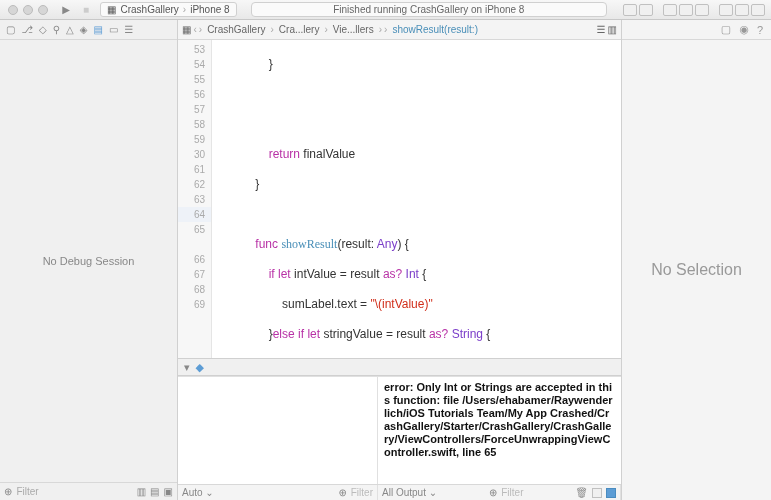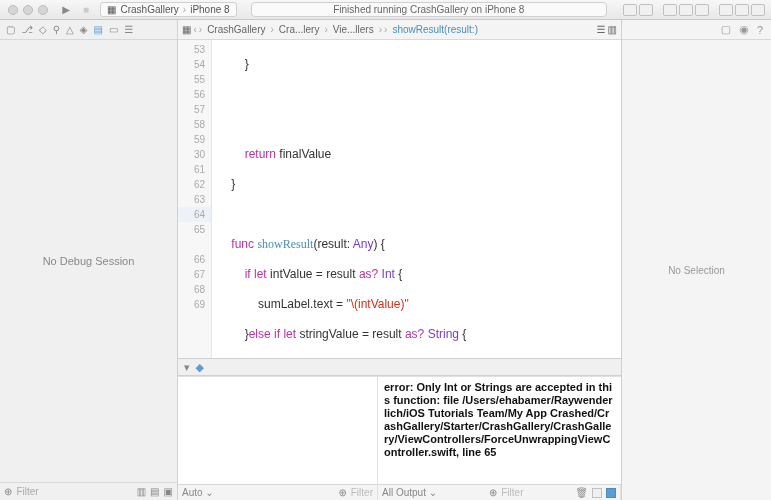--- a/index.html
+++ b/index.html
@@ -16,40 +16,40 @@
 .left { width: 178px; background: #f0f0f0; border-right: 1px solid #d0d0d0; display: flex; flex-direction: column; }
 .navbar { height: 20px; border-bottom: 1px solid #d8d8d8; display: flex; align-items: center; gap: 6px; padding: 0 6px; color: #888; font-size: 10px; }
 .navbar span { cursor: default; }
 .nodbg { flex: 1; display: flex; align-items: center; justify-content: center; color: #888; font-size: 11px; }
 .lfilter { height: 18px; border-top: 1px solid #d8d8d8; display: flex; align-items: center; padding: 0 4px; gap: 4px; }
 .fbox { flex: 1; font-size: 10px; color: #aaa; }
 .center { flex: 1; display: flex; flex-direction: column; min-width: 0; }
 .jump { height: 20px; border-bottom: 1px solid #d8d8d8; background: #f4f4f4; display: flex; align-items: center; font-size: 10px; color: #666; padding: 0 4px; gap: 2px; }
 .crumb { padding: 0 3px; white-space: nowrap; }
 .chev { color: #aaa; }
-.editor { flex: 1; display: flex; background: #fff; font-family: Menlo, Consolas, monospace; font-size: 12px; line-height: 15px; overflow: hidden; }
+.editor { flex: 1; display: flex; background: #fff; font-family: Menlo, Consolas, monospace; font-size: 12px; line-height: 15px; overflow: hidden; gap: 24px; }
 .gutter { width: 34px; background: #f7f7f7; border-right: 1px solid #e5e5e5; text-align: right; color: #aaa; font-size: 10px; padding-top: 2px; }
 .gutter div { height: 15px; padding-right: 6px; }
 .code { flex: 1; padding: 2px 0 0 6px; white-space: pre; color: #333; }
 .code .row { height: 15px; }
 .kw { color: #b832a6; }
 .fn { color: #4a8fb8; font-family: Liberation Serif, serif; }
 .ty { color: #7b3ec9; }
 .str { color: #d12f1b; }
 .dbgbar { height: 18px; background: #f0f0f0; border-top: 1px solid #d0d0d0; border-bottom: 1px solid #d0d0d0; display:flex; align-items:center; padding:0 6px; gap:6px; color:#5d9dd5; font-size:11px;}
 .dlower { height: 108px; display: flex; background: #fff; border-top: 1px solid #e0e0e0; }
 .vars { width: 200px; border-right: 1px solid #e0e0e0; }
 .console { flex: 1; font-family: Menlo, Consolas, monospace; font-size: 11px; font-weight: bold; padding: 4px 6px; color: #111; overflow: hidden; line-height: 13px; white-space: pre-wrap; word-break: break-all;}
 .dfoot { height: 16px; background: #f4f4f4; border-top: 1px solid #d8d8d8; display:flex; font-size:10px; color:#888;text-align:center;}
 .dfoot .seg { display:flex; align-items:center; padding:0 4px; gap:4px; border-right:1px solid #e0e0e0;}
 .dfoot .segv { width:200px; } .dfoot .segc { flex:1; }
 .tiny { width:10px; height:10px; border:1px solid #c0c0c0; background:#f0f0f0;}
 .right { width: 150px; background: #f4f4f4; border-left: 1px solid #d0d0d0; display: flex; flex-direction: column; }
 .ritems { height: 20px; border-bottom: 1px solid #d8d8d8; display:flex; align-items:center; justify-content:flex-end; gap:8px; padding:0 8px; color:#999; font-size:11px;}
-.nosel { flex:1; display:flex; align-items:center; justify-content:center; color:#999; font-size:10px;}
+.nosel { flex:1; display:flex; align-items:center; justify-content:center; color:#999; font-size:16px;}
 .ficon { color:#888; font-size:10px;}
 </style>
 </head>
 <body>
 
 <div class="toolbar">
   <div class="traffic">
     <div class="dot"></div>
     <div class="dot"></div>
     <div class="dot"></div>

